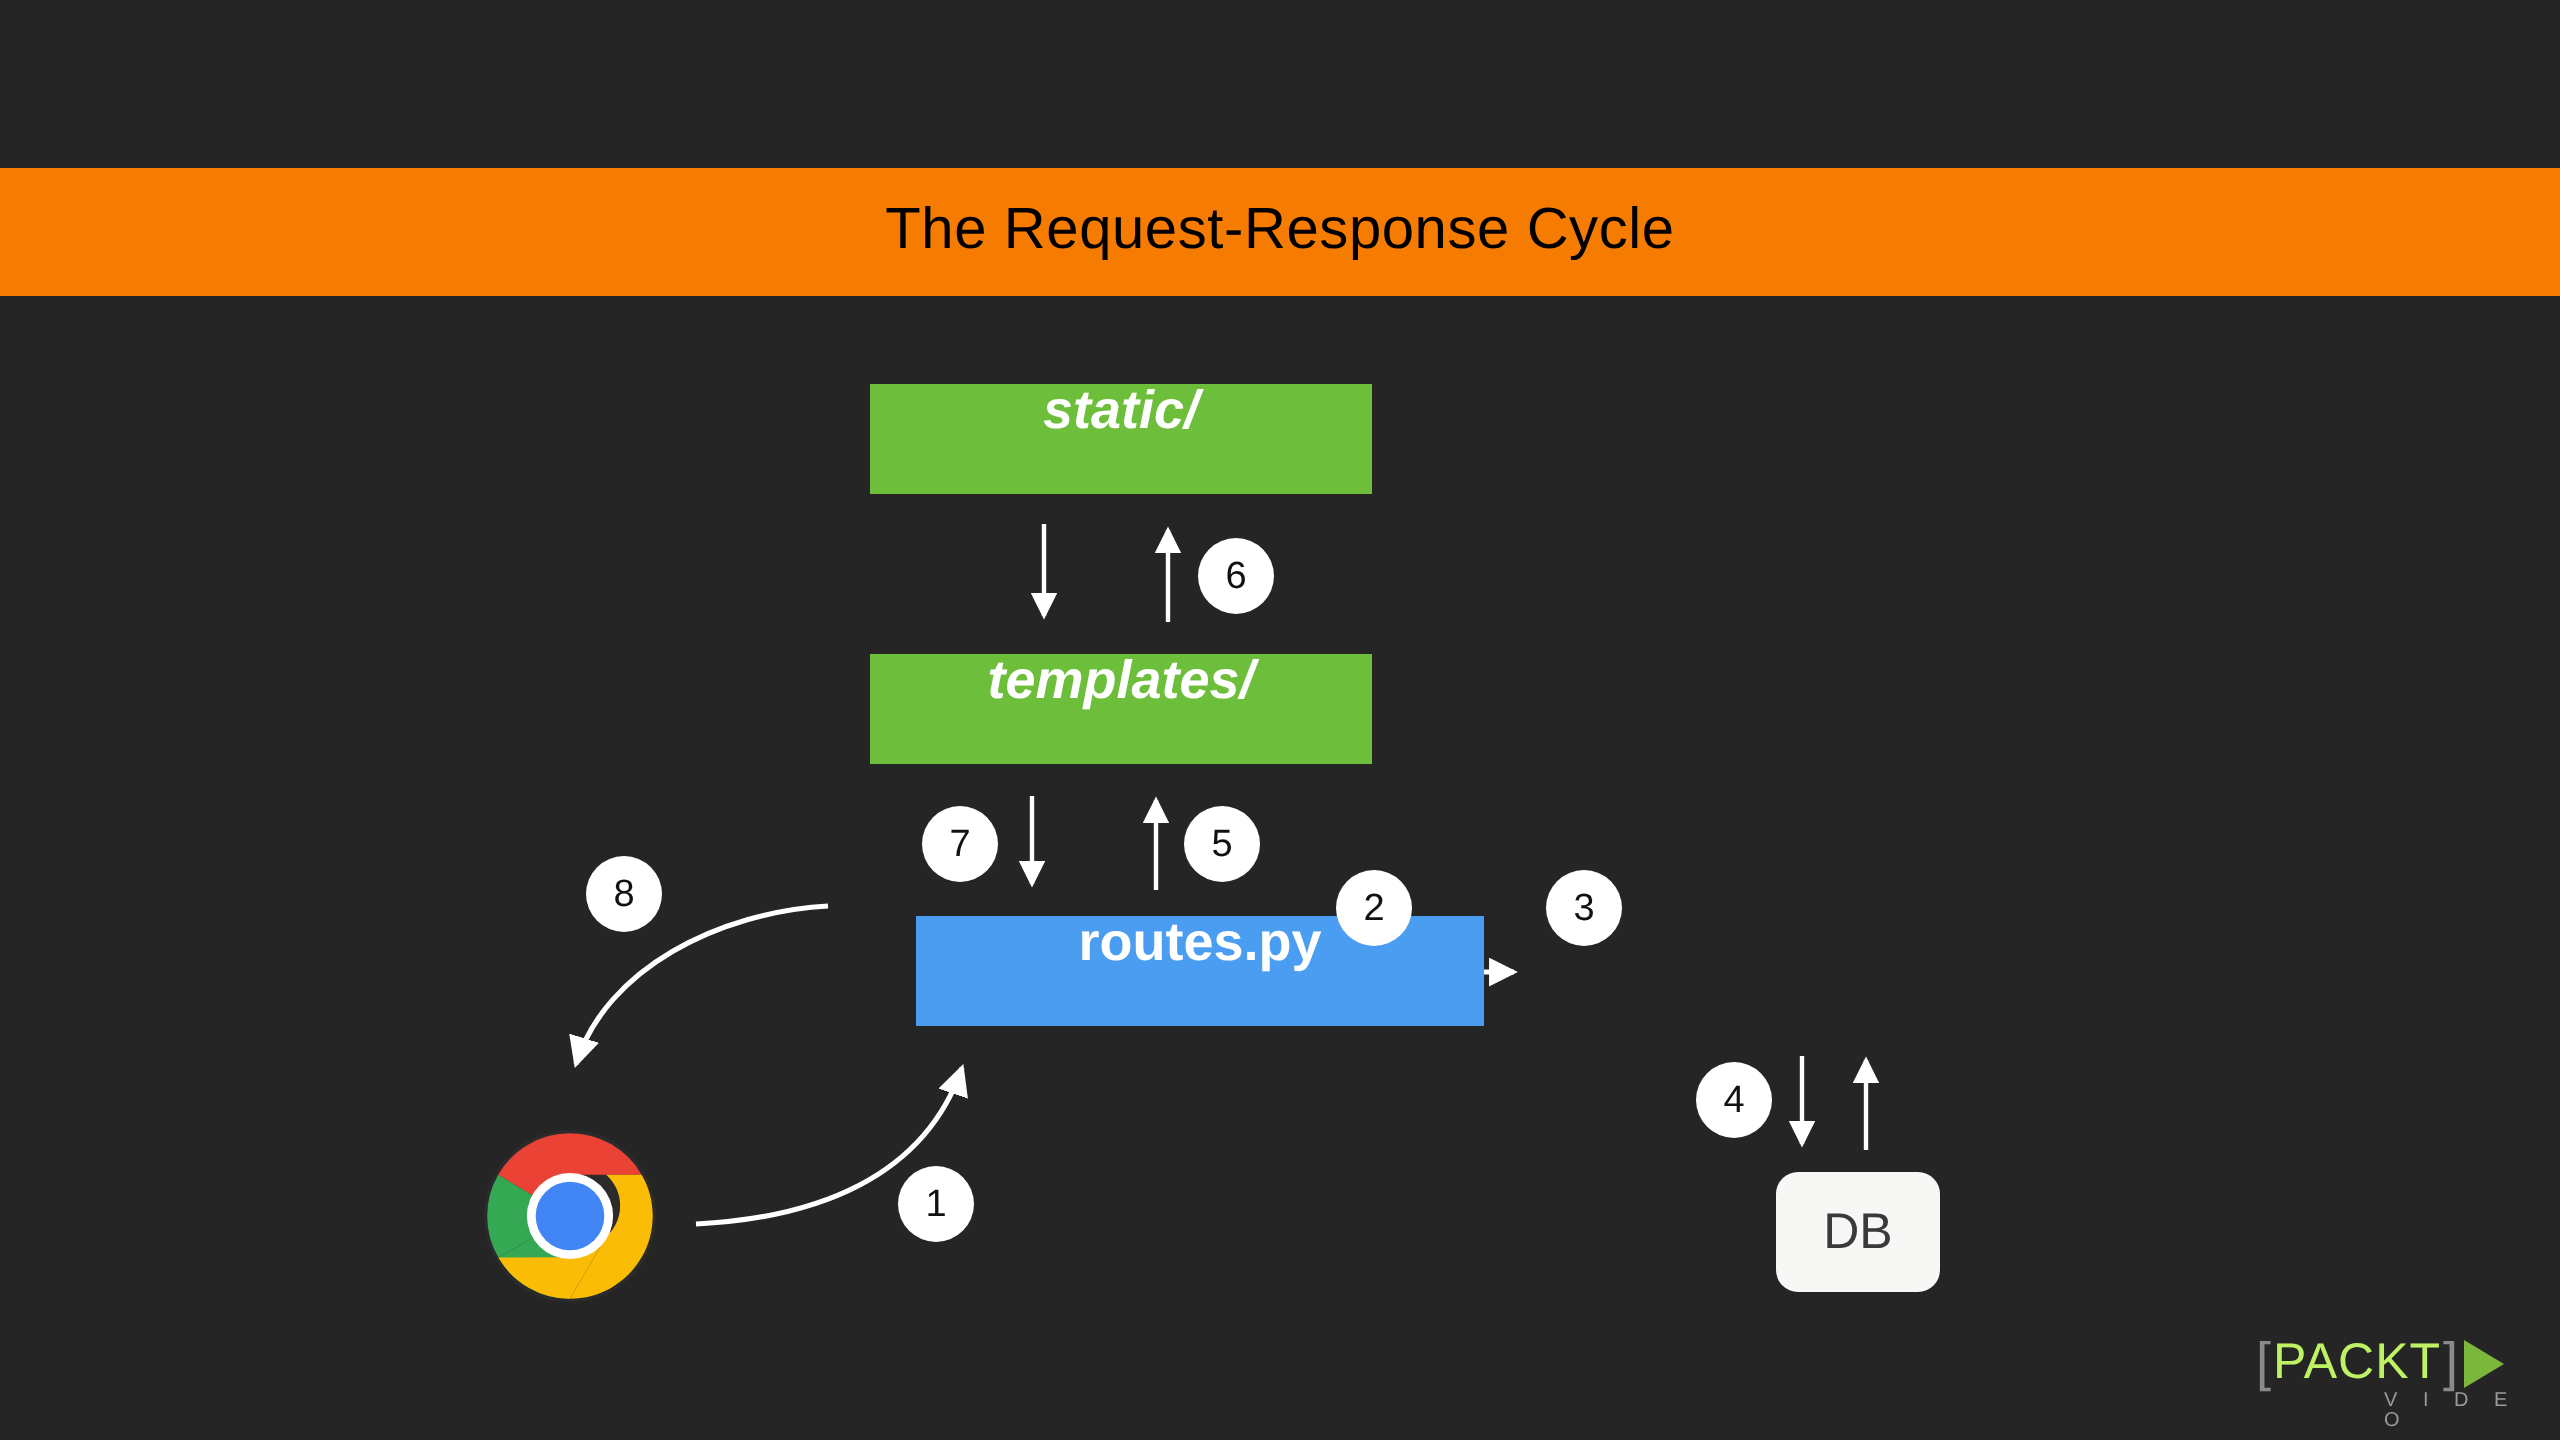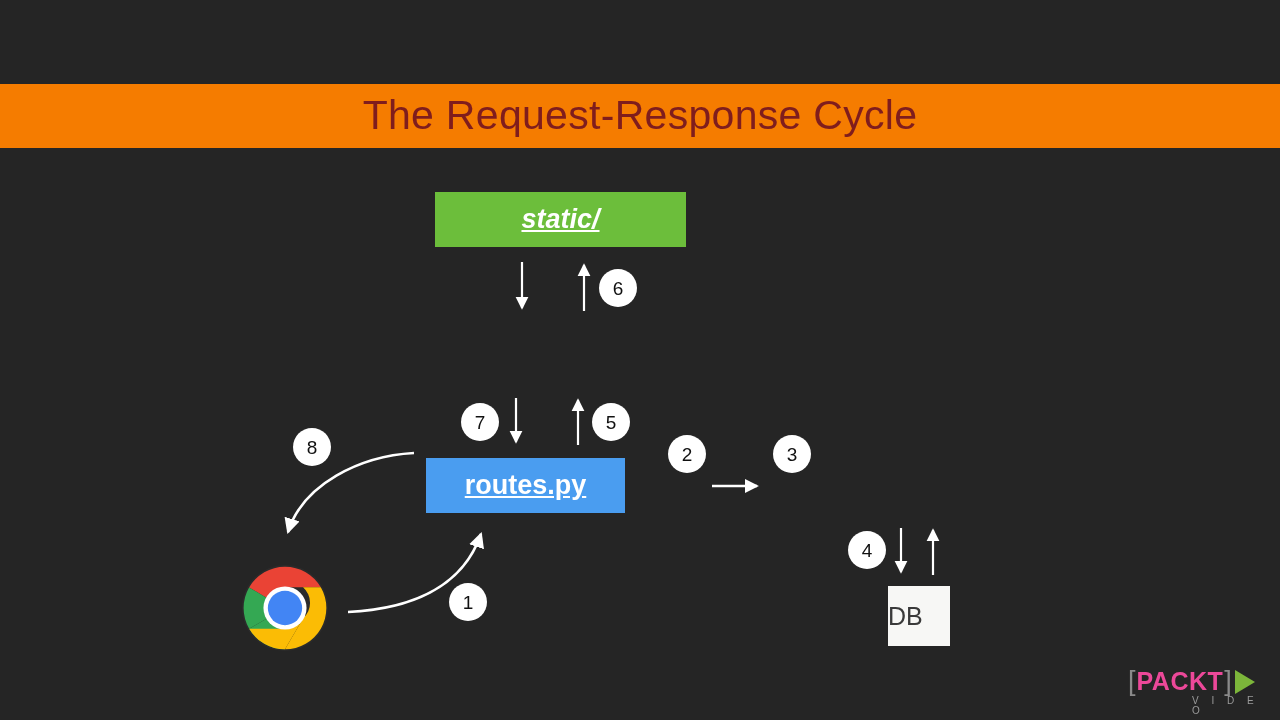--- a/index.html
+++ b/index.html
@@ -32,37 +32,36 @@
     background: #F57C00;
   }
   #title-text {
     position: absolute;
     left: 0;
     top: 0;
     width: 1280px;
     height: 64px;
     line-height: 62px;
     text-align: center;
-    color: #7f1d1d;
-    font-size: 41px;
+    color: #000000;
+    font-size: 29px;
     font-weight: 400;
     letter-spacing: 0.3px;
     white-space: nowrap;
   }
 
   
   .node-box {
     position: absolute;
     display: flex;
-    align-items: center;
+    align-items: flex-start;
     justify-content: center;
     color: #FFFFFF;
     white-space: nowrap;
     box-sizing: border-box;
-    text-decoration: underline;
   }
   .node-box .node-label {
     line-height: 1;
   }
   .green-box {
     background: #6CBE3B;
     font-style: italic;
     font-weight: bold;
     font-size: 27px;
   }
@@ -72,33 +71,35 @@
     font-size: 27px;
   }
   .red-box {
     background: #F8423F;
     font-weight: bold;
     font-size: 27px;
   }
 
   #box-static    { left: 435px; top: 192px; width: 251px; height: 55px; }
   #box-templates { left: 435px; top: 327px; width: 251px; height: 55px; }
-  #box-routes    { left: 426px; top: 458px; width: 199px; height: 55px; }
+  #box-routes    { left: 458px; top: 458px; width: 284px; height: 55px; }
   #box-models    { left: 793px; top: 458px; width: 250px; height: 55px; }
 
   
   #box-db {
     position: absolute;
     left: 888px;
     top: 586px;
-    width: 62px;
+    width: 82px;
     height: 60px;
     background: #F7F7F5;
     display: flex;
     align-items: center;
+    justify-content: center;
+    border-radius: 11px;
   }
   #box-db .db-label {
     color: #3A3A3A;
     font-size: 25px;
     font-weight: 400;
     line-height: 1;
   }
 
   
   .step-circle {
@@ -157,23 +158,23 @@
     display: flex;
     align-items: center;
   }
   .packt-bracket {
     color: #8A8A8A;
     font-size: 27px;
     font-weight: 300;
     line-height: 1;
   }
   #packt-word {
-    color: #ec4899;
+    color: #bef264;
     font-size: 25px;
-    font-weight: bold;
+    font-weight: normal;
     letter-spacing: 0.5px;
     line-height: 1;
     padding: 0 1px;
   }
   #packt-triangle {
     width: 0;
     height: 0;
     border-top: 12px solid transparent;
     border-bottom: 12px solid transparent;
     border-left: 20px solid #7CB63A;
@@ -219,20 +220,23 @@
 
     <path d="M414,453 C360,456 303,484 288,532" stroke="#FFFFFF" stroke-width="2.6" fill="none" marker-end="url(#ah)"></path>
 
     <path d="M348,612 C408,609 462,589 481,534" stroke="#FFFFFF" stroke-width="2.6" fill="none" marker-end="url(#ah)"></path>
   </svg>
 
   <div class="node-box green-box" id="box-static">
     <span class="node-label">static/</span>
   </div>
 
+  <div class="node-box green-box" id="box-templates">
+    <span class="node-label">templates/</span>
+  </div>
 
   <div class="node-box blue-box" id="box-routes">
     <span class="node-label">routes.py</span>
   </div>
 
 
   <div id="box-db">
     <span class="db-label">DB</span>
   </div>
 

